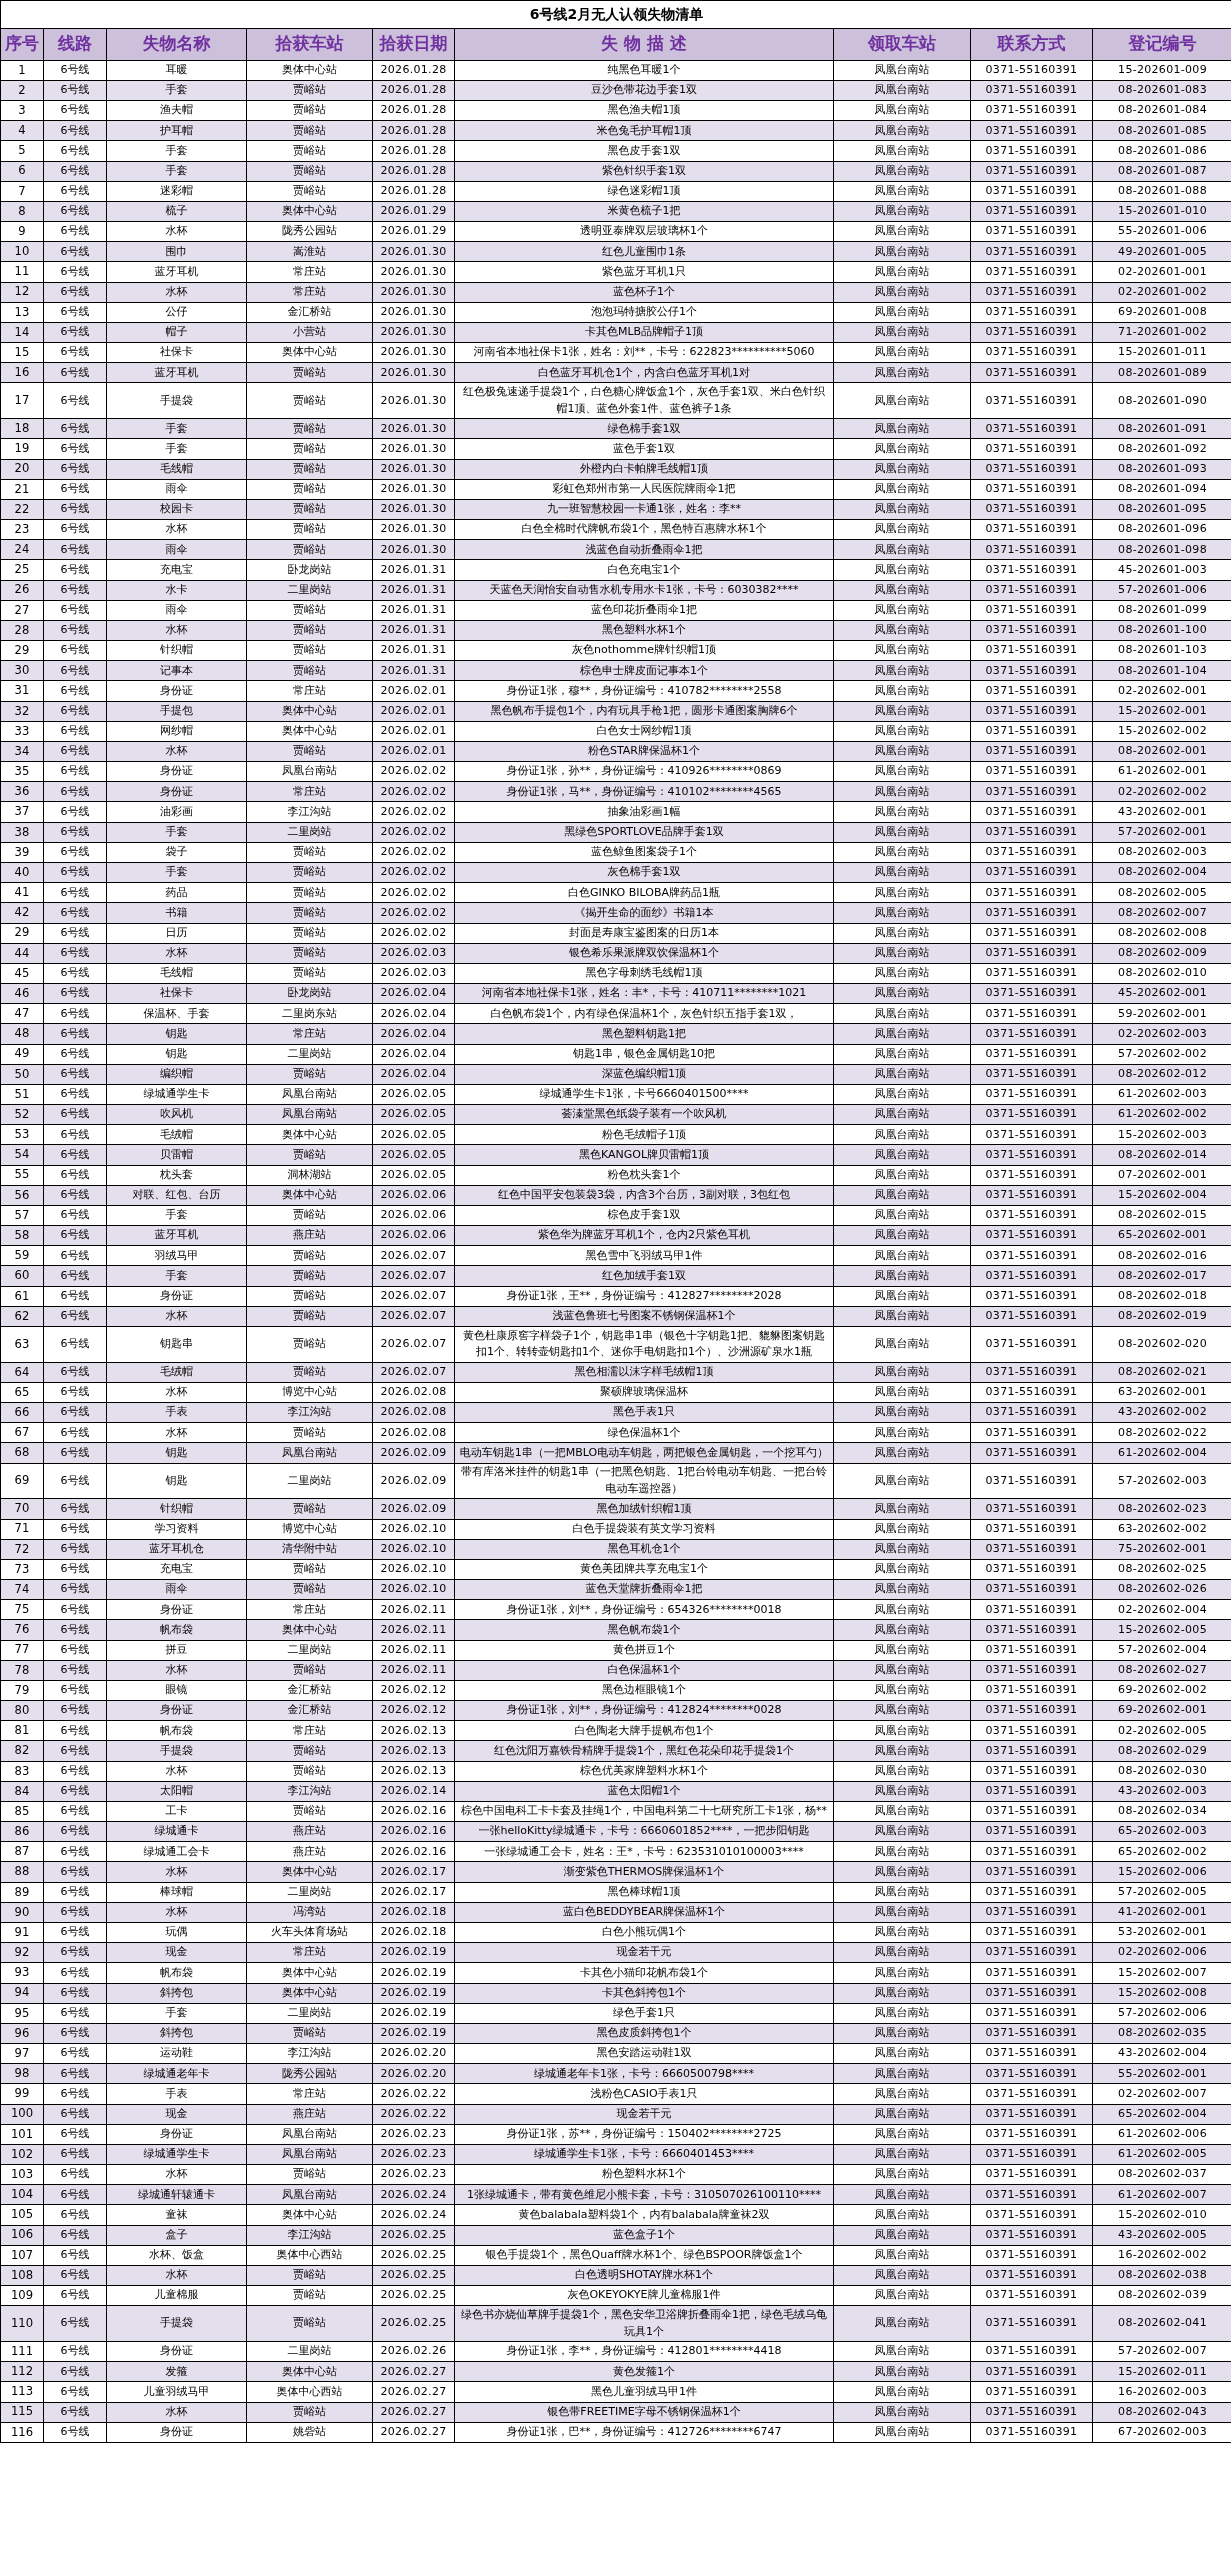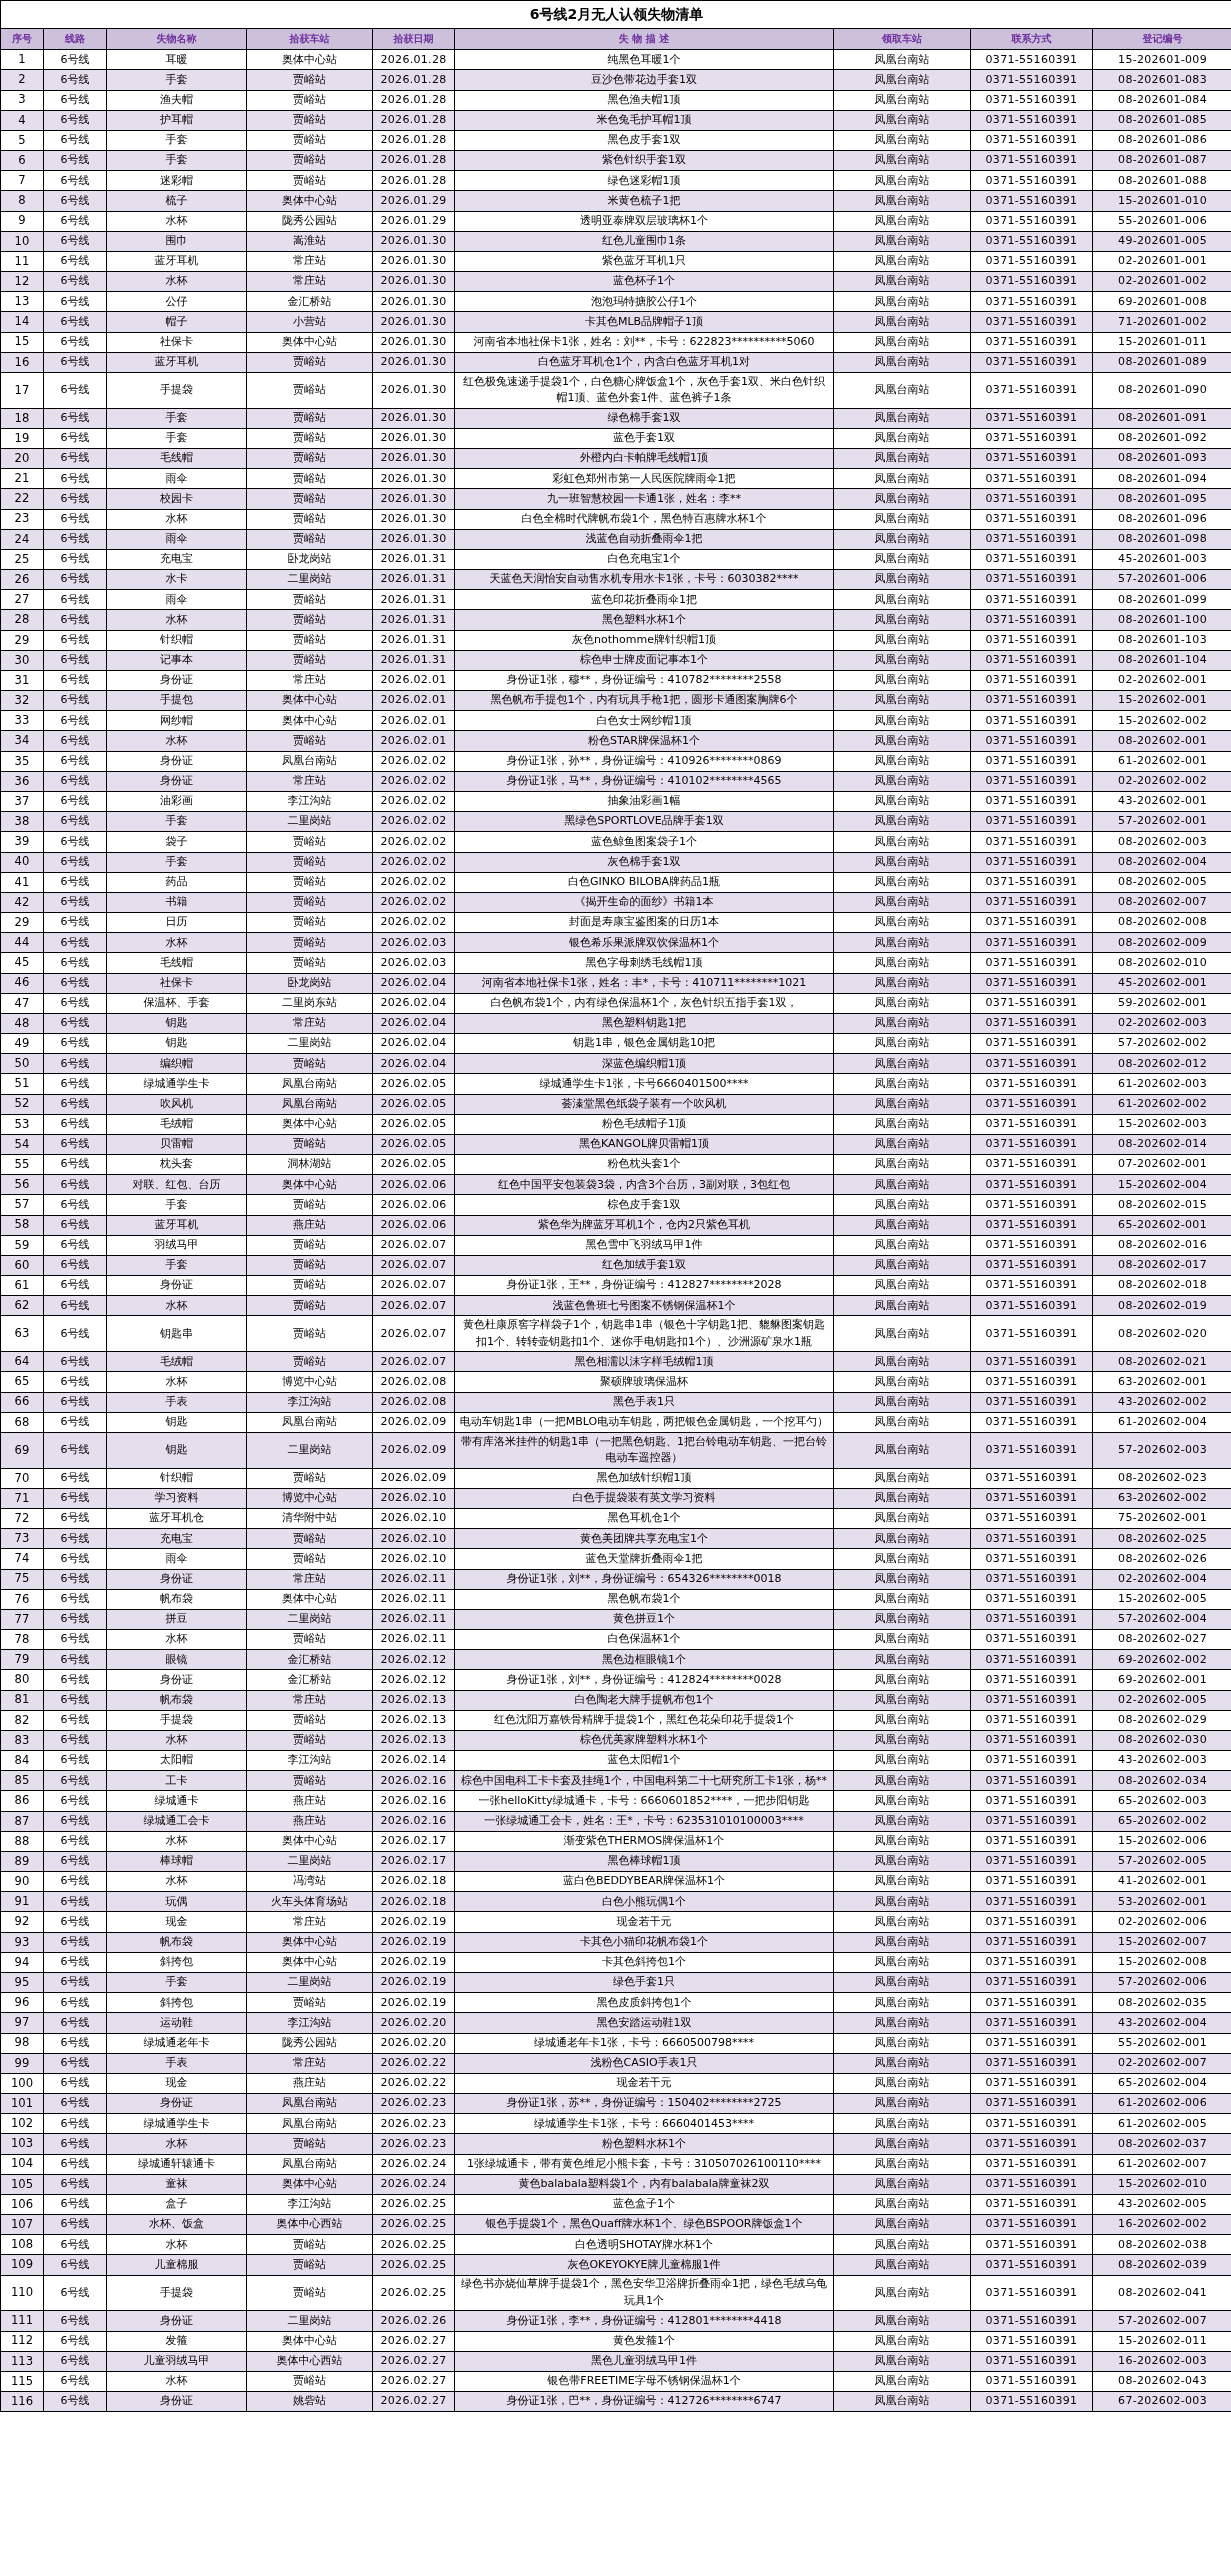--- a/index.html
+++ b/index.html
@@ -11,21 +11,21 @@
   }
   html,body{margin:0;padding:0;background:#fff;}
   body{font-family:"DejaVu Sans","Liberation Sans",sans-serif;color:#000;}
   .sheet{width:1195px;}
   table{border-collapse:collapse;table-layout:fixed;width:1231px;border:1.8px solid var(--border);}
   td,th{border:0.9px solid var(--border);text-align:center;vertical-align:middle;
         padding:0.9px 2.8px;font-size:11px;line-height:1.5;word-break:break-all;overflow:hidden;}
   .title-cell{background:#fff;color:#000;font-weight:bold;font-size:14px;padding:2.8px 1.8px;
               border-bottom:0.9px solid var(--border);}
   .header-row th{background:var(--header-bg);color:var(--header-text);font-weight:bold;
-                 font-size:10px;padding:2.8px 1.8px;}
+                 font-size:17px;padding:2.8px 1.8px;}
   tbody tr{background:var(--row-bg);}
   tbody tr:nth-child(even){background:var(--row-alt);}
   tbody td.c-serial{font-size:11.6px;}
   tbody td.c-found-date, tbody td.c-contact, tbody td.c-registration-no{letter-spacing:0.3px;}
 </style>
 </head>
 <body>
 
 <div class="sheet">
   <table>
@@ -777,20 +777,31 @@
           <td class="c-line">6号线</td>
           <td class="c-item-name">手表</td>
           <td class="c-found-station">李江沟站</td>
           <td class="c-found-date">2026.02.08</td>
           <td class="c-description">黑色手表1只</td>
           <td class="c-pickup-station">凤凰台南站</td>
           <td class="c-contact">0371-55160391</td>
           <td class="c-registration-no">43-202602-002</td>
         </tr>
         <tr>
+          <td class="c-serial">67</td>
+          <td class="c-line">6号线</td>
+          <td class="c-item-name">水杯</td>
+          <td class="c-found-station">贾峪站</td>
+          <td class="c-found-date">2026.02.08</td>
+          <td class="c-description">绿色保温杯1个</td>
+          <td class="c-pickup-station">凤凰台南站</td>
+          <td class="c-contact">0371-55160391</td>
+          <td class="c-registration-no">08-202602-022</td>
+        </tr>
+        <tr>
           <td class="c-serial">68</td>
           <td class="c-line">6号线</td>
           <td class="c-item-name">钥匙</td>
           <td class="c-found-station">凤凰台南站</td>
           <td class="c-found-date">2026.02.09</td>
           <td class="c-description">电动车钥匙1串（一把MBLO电动车钥匙，两把银色金属钥匙，一个挖耳勺）</td>
           <td class="c-pickup-station">凤凰台南站</td>
           <td class="c-contact">0371-55160391</td>
           <td class="c-registration-no">61-202602-004</td>
         </tr>

